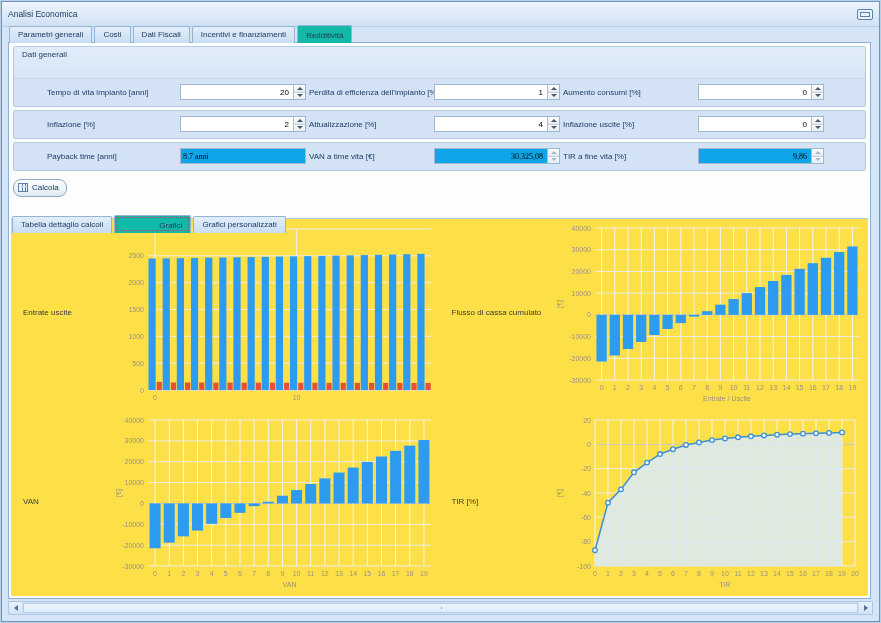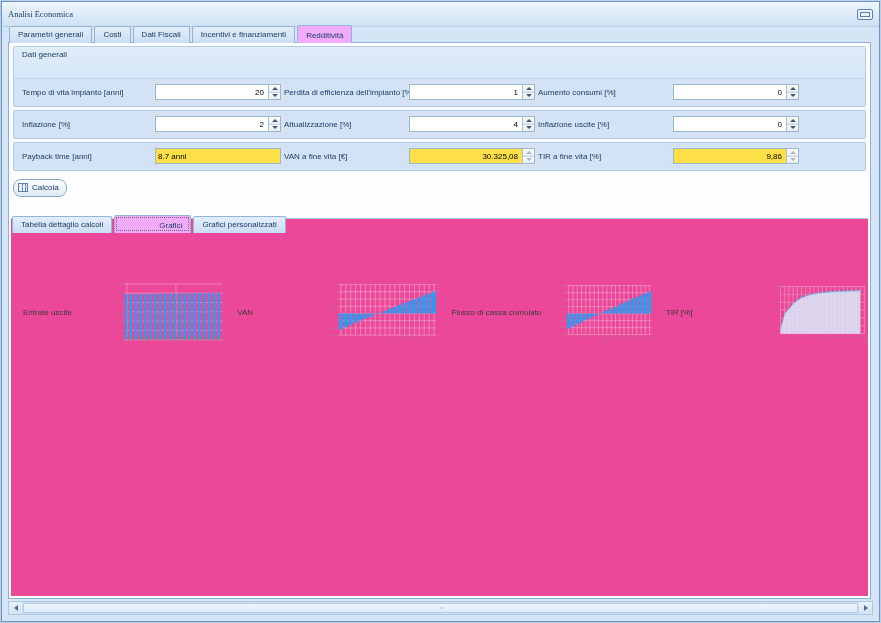--- a/index.html
+++ b/index.html
@@ -2,46 +2,46 @@
 <html><head>
 <meta charset="utf-8">
 <style>
   * { box-sizing: border-box; margin: 0; padding: 0; }
   html,body { width:881px; height:623px; font-family:"Liberation Sans", sans-serif; }
   body { background:#b8cfe8; }
   #window { position:relative; width:879px; height:621px; margin:1px auto; background:#d6e5f6;
             border:1px solid #7094c0; overflow:hidden; }
   .titlebar { position:absolute; top:0; left:0; right:0; height:20px;
               background:linear-gradient(#eef5fc,#cfe1f4); border-bottom:1px solid #b8cfe6;
-              display:flex; align-items:center; padding:12px 6px;font-family:Liberation Serif, serif; }
+              display:flex; align-items:center; padding:12px 6px; }
   .titlebar .wtitle { font-size:8.5px; color:#1d3c64; flex:1; }
   .dockicon { width:16px; height:11px; border:1px solid #5b7fae; border-radius:2px; background:#eaf2fb; position:relative; }
   .dockicon::after { content:""; position:absolute; left:2px; right:2px; bottom:2px; height:3px; border:1px solid #5b7fae; }
 
   .tabs { position:absolute; left:7px; display:flex; align-items:flex-end; z-index:3; }
   .tabs.main { top:23px; height:18px; }
   .tab { font-size:8px; color:#1d3c64; background:linear-gradient(#e3eefa,#c9ddf2);
          border:1px solid #93b4d6; border-bottom:none; padding:3px 8px 3px; margin-right:2px;
          border-radius:2px 2px 0 0; height:17px; line-height:9px; white-space:nowrap; cursor:default; }
-  .tab.active { background:#f0abfc; height:18px; padding-top:5px; position:relative; z-index:4; }
+  .tab.active { background:#14b8a6; height:18px; padding-top:5px; position:relative; z-index:4; }
   .tabs.sub .tab.active { outline:1px dotted #6a6a6a; outline-offset:-3px;padding-left:44px; }
 
   .content { position:absolute; top:40px; left:6px; width:863px; height:557px;
              background:#fdfdfe; border:1px solid #8fb0d4; display:flex; flex-direction:column; }
 
   .group { margin:3px 4px 0; background:#d3e3f5; border:1px solid #b3cce6; border-radius:2px; }
   .group-title { font-size:8px; color:#1d3c64; padding:3px 8px 19px; border-bottom:1px solid #c4d8ee;
                  background:linear-gradient(#e0ecf9,#d6e6f6); }
   .frow { display:flex; align-items:center; padding:5px 8px 6px; }
   .flabel { font-size:8px; color:#1d3c64; white-space:nowrap; overflow:hidden; }
-  .flabel.w1 { width:133px; } .flabel.w2 { width:125px; } .flabel.w3 { width:135px; }
+  .flabel.w1 { width:133px;margin-left:25px; } .flabel.w2 { width:125px; } .flabel.w3 { width:135px; }
   .field { display:flex; height:16px; width:126px; margin-right:3px; background:#fff;
            border:1px solid #9fb6ce; }
   .fval { flex:1; font-size:8px; color:#000; text-align:right; padding:3px 4px 0 2px; overflow:hidden; }
-  .field.ro { background:#fde047; }
+  .field.ro { background:#0ea5e9;font-family:Liberation Serif, serif; }
   .field.ro .fval.left { text-align:left; }
   .spin { width:12px; border-left:1px solid #a9c0d8; display:flex; flex-direction:column; }
   .spin .sb { flex:1; display:flex; align-items:center; justify-content:center;
               background:linear-gradient(#fdfdfd,#e4ebf4); }
   .spin .sb + .sb { border-top:1px solid #c3d2e2; }
   .spin .up::before { content:""; width:0; height:0; border-left:3px solid transparent;
               border-right:3px solid transparent; border-bottom:3px solid #4a5a6d; }
   .spin .dn::before { content:""; width:0; height:0; border-left:3px solid transparent;
               border-right:3px solid transparent; border-top:3px solid #4a5a6d; }
   .spin.dis .up::before { border-bottom-color:#aab8c8; }
@@ -51,21 +51,21 @@
   .calcola { display:inline-flex; align-items:center; gap:4px; font-family:inherit; font-size:8px; color:#1d3c64;
              background:linear-gradient(#fbfdfe,#dfe9f4); border:1px solid #8fa9c4; border-radius:8px;
              padding:3px 7px 3px 4px; height:18px; cursor:default; }
   .calc-icon { width:10px; height:9px; border:1px solid #5b7fae; background:
       linear-gradient(#cfe0f2,#cfe0f2) 0 2px / 10px 1px no-repeat,
       linear-gradient(#5b7fae,#5b7fae) 3px 0 / 1px 9px no-repeat,
       linear-gradient(#5b7fae,#5b7fae) 6px 0 / 1px 9px no-repeat, #eef5fb; }
 
   .tabs.sub { position:relative; left:3px; top:19px; height:17px; }
   .charts { flex:1; margin:4px 2px 2px; border-top:1px solid #b3cce6; display:grid;
-            grid-template-columns:1fr 1fr 1fr 1fr; grid-template-rows:1fr 1fr; background:#ec4899; min-height:0; }
+            grid-template-columns:1fr 1fr; grid-template-rows:1fr 1fr; background:#fde047; min-height:0; }
   .cell { display:flex; align-items:center; overflow:hidden; }
   .ctitle { font-size:8px; color:#3a3a3a; padding-left:12px; flex:0 0 101px; }
   .cell.c2 .ctitle { flex-basis:113px; }
   svg { display:block; }
   .tick { font-size:7px; fill:#9b9186; font-family:"Liberation Sans", sans-serif; }
   .axlbl { font-size:7px; fill:#9b9186; font-family:"Liberation Sans", sans-serif; }
 
   .hscroll { position:absolute; left:6px; right:6px; bottom:6px; height:14px;
              background:#cfe0f2; border:1px solid #aec7e2; display:flex; align-items:center; }
   .harrow { width:13px; height:100%; display:flex; align-items:center; justify-content:center;
@@ -157,21 +157,21 @@
         </span>
       </div>
     </div>
 
     <div class="group">
       <div class="frow">
         <span class="flabel w1">Payback time [anni]</span>
         <span class="field ro">
           <span class="fval left">8.7 anni</span>
         </span>
-        <span class="flabel w2">VAN a fine vita [€]</span>
+        <span class="flabel w2">VAN a time vita [€]</span>
         <span class="field ro">
           <span class="fval">30.325,08</span>
           <span class="spin dis">
               <span class="sb up"></span>
               <span class="sb dn"></span>
             </span>
         </span>
         <span class="flabel w3">TIR a fine vita [%]</span>
         <span class="field ro">
           <span class="fval">9,86</span>
@@ -252,20 +252,103 @@
             <rect x="262.9" y="33.81366666666666" width="7.2" height="135.18633333333332" fill="#2d9bf0"></rect>
             <rect x="271.09999999999997" y="161.916" width="5.2" height="7.084000000000003" fill="#e8503a"></rect>
             <rect x="277.05" y="33.54533333333333" width="7.2" height="135.45466666666667" fill="#2d9bf0"></rect>
             <rect x="285.25" y="161.916" width="5.2" height="7.084000000000003" fill="#e8503a"></rect>
             <rect x="291.20000000000005" y="33.223333333333336" width="7.2" height="135.77666666666667" fill="#2d9bf0"></rect>
             <rect x="299.40000000000003" y="161.96966666666668" width="5.2" height="7.030333333333317" fill="#e8503a"></rect>
             <rect x="305.35" y="32.84766666666667" width="7.2" height="136.15233333333333" fill="#2d9bf0"></rect>
             <rect x="313.55" y="161.96966666666668" width="5.2" height="7.030333333333317" fill="#e8503a"></rect>
             <text x="43.075" y="179" text-anchor="middle" class="tick">0</text>
             <text x="184.57500000000002" y="179" text-anchor="middle" class="tick">10</text>
+          </svg>
+      </div>
+      <div class="cell c2">
+        <div class="ctitle">Flusso di cassa cumulato</div>
+        <svg id="chart-1" width="314" height="186" viewBox="0 0 314 186">
+            <line x1="42" x2="306" y1="160" y2="160" stroke="#ececec" stroke-width="1"></line>
+            <text x="38" y="162.5" text-anchor="end" class="tick">-30000</text>
+            <line x1="42" x2="306" y1="138.28571428571428" y2="138.28571428571428" stroke="#ececec" stroke-width="1"></line>
+            <text x="38" y="140.78571428571428" text-anchor="end" class="tick">-20000</text>
+            <line x1="42" x2="306" y1="116.57142857142857" y2="116.57142857142857" stroke="#ececec" stroke-width="1"></line>
+            <text x="38" y="119.07142857142857" text-anchor="end" class="tick">-10000</text>
+            <line x1="42" x2="306" y1="94.85714285714285" y2="94.85714285714285" stroke="#c6c6c6" stroke-width="1"></line>
+            <text x="38" y="97.35714285714285" text-anchor="end" class="tick">0</text>
+            <line x1="42" x2="306" y1="73.14285714285714" y2="73.14285714285714" stroke="#ececec" stroke-width="1"></line>
+            <text x="38" y="75.64285714285714" text-anchor="end" class="tick">10000</text>
+            <line x1="42" x2="306" y1="51.42857142857142" y2="51.42857142857142" stroke="#ececec" stroke-width="1"></line>
+            <text x="38" y="53.92857142857142" text-anchor="end" class="tick">20000</text>
+            <line x1="42" x2="306" y1="29.71428571428571" y2="29.71428571428571" stroke="#ececec" stroke-width="1"></line>
+            <text x="38" y="32.21428571428571" text-anchor="end" class="tick">30000</text>
+            <line x1="42" x2="306" y1="8" y2="8" stroke="#ececec" stroke-width="1"></line>
+            <text x="38" y="10.5" text-anchor="end" class="tick">40000</text>
+            <line x1="48.6" x2="48.6" y1="8" y2="160" stroke="#f4f4f4"></line>
+            <line x1="61.8" x2="61.8" y1="8" y2="160" stroke="#f4f4f4"></line>
+            <line x1="75" x2="75" y1="8" y2="160" stroke="#f4f4f4"></line>
+            <line x1="88.19999999999999" x2="88.19999999999999" y1="8" y2="160" stroke="#f4f4f4"></line>
+            <line x1="101.4" x2="101.4" y1="8" y2="160" stroke="#f4f4f4"></line>
+            <line x1="114.6" x2="114.6" y1="8" y2="160" stroke="#f4f4f4"></line>
+            <line x1="127.8" x2="127.8" y1="8" y2="160" stroke="#f4f4f4"></line>
+            <line x1="141" x2="141" y1="8" y2="160" stroke="#f4f4f4"></line>
+            <line x1="154.2" x2="154.2" y1="8" y2="160" stroke="#f4f4f4"></line>
+            <line x1="167.39999999999998" x2="167.39999999999998" y1="8" y2="160" stroke="#f4f4f4"></line>
+            <line x1="180.6" x2="180.6" y1="8" y2="160" stroke="#f4f4f4"></line>
+            <line x1="193.79999999999998" x2="193.79999999999998" y1="8" y2="160" stroke="#f4f4f4"></line>
+            <line x1="207" x2="207" y1="8" y2="160" stroke="#f4f4f4"></line>
+            <line x1="220.2" x2="220.2" y1="8" y2="160" stroke="#f4f4f4"></line>
+            <line x1="233.39999999999998" x2="233.39999999999998" y1="8" y2="160" stroke="#f4f4f4"></line>
+            <line x1="246.6" x2="246.6" y1="8" y2="160" stroke="#f4f4f4"></line>
+            <line x1="259.79999999999995" x2="259.79999999999995" y1="8" y2="160" stroke="#f4f4f4"></line>
+            <line x1="273" x2="273" y1="8" y2="160" stroke="#f4f4f4"></line>
+            <line x1="286.2" x2="286.2" y1="8" y2="160" stroke="#f4f4f4"></line>
+            <line x1="299.4" x2="299.4" y1="8" y2="160" stroke="#f4f4f4"></line>
+            <rect x="43.452" y="94.85714285714285" width="10.296" height="46.6857142857143" fill="#2d9bf0"></rect>
+            <text x="48.6" y="170" text-anchor="middle" class="tick">0</text>
+            <rect x="56.652" y="94.85714285714285" width="10.296" height="40.605714285714285" fill="#2d9bf0"></rect>
+            <text x="61.8" y="170" text-anchor="middle" class="tick">1</text>
+            <rect x="69.852" y="94.85714285714285" width="10.296" height="34.09142857142858" fill="#2d9bf0"></rect>
+            <text x="75" y="170" text-anchor="middle" class="tick">2</text>
+            <rect x="83.05199999999999" y="94.85714285714285" width="10.296" height="27.142857142857153" fill="#2d9bf0"></rect>
+            <text x="88.19999999999999" y="170" text-anchor="middle" class="tick">3</text>
+            <rect x="96.25200000000001" y="94.85714285714285" width="10.296" height="20.194285714285726" fill="#2d9bf0"></rect>
+            <text x="101.4" y="170" text-anchor="middle" class="tick">4</text>
+            <rect x="109.452" y="94.85714285714285" width="10.296" height="14.114285714285714" fill="#2d9bf0"></rect>
+            <text x="114.6" y="170" text-anchor="middle" class="tick">5</text>
+            <rect x="122.652" y="94.85714285714285" width="10.296" height="8.251428571428576" fill="#2d9bf0"></rect>
+            <text x="127.8" y="170" text-anchor="middle" class="tick">6</text>
+            <rect x="135.852" y="94.85714285714285" width="10.296" height="1.7371428571428709" fill="#2d9bf0"></rect>
+            <text x="141" y="170" text-anchor="middle" class="tick">7</text>
+            <rect x="149.052" y="91.16571428571429" width="10.296" height="3.6914285714285597" fill="#2d9bf0"></rect>
+            <text x="154.2" y="170" text-anchor="middle" class="tick">8</text>
+            <rect x="162.25199999999998" y="84.65142857142858" width="10.296" height="10.205714285714265" fill="#2d9bf0"></rect>
+            <text x="167.39999999999998" y="170" text-anchor="middle" class="tick">9</text>
+            <rect x="175.452" y="79.00571428571429" width="10.296" height="15.851428571428556" fill="#2d9bf0"></rect>
+            <text x="180.6" y="170" text-anchor="middle" class="tick">10</text>
+            <rect x="188.652" y="73.14285714285714" width="10.296" height="21.714285714285708" fill="#2d9bf0"></rect>
+            <text x="193.79999999999998" y="170" text-anchor="middle" class="tick">11</text>
+            <rect x="201.852" y="67.06285714285714" width="10.296" height="27.794285714285706" fill="#2d9bf0"></rect>
+            <text x="207" y="170" text-anchor="middle" class="tick">12</text>
+            <rect x="215.052" y="60.98285714285714" width="10.296" height="33.874285714285705" fill="#2d9bf0"></rect>
+            <text x="220.2" y="170" text-anchor="middle" class="tick">13</text>
+            <rect x="228.25199999999998" y="54.90285714285714" width="10.296" height="39.95428571428571" fill="#2d9bf0"></rect>
+            <text x="233.39999999999998" y="170" text-anchor="middle" class="tick">14</text>
+            <rect x="241.452" y="48.822857142857146" width="10.296" height="46.0342857142857" fill="#2d9bf0"></rect>
+            <text x="246.6" y="170" text-anchor="middle" class="tick">15</text>
+            <rect x="254.65199999999996" y="43.177142857142854" width="10.296" height="51.67999999999999" fill="#2d9bf0"></rect>
+            <text x="259.79999999999995" y="170" text-anchor="middle" class="tick">16</text>
+            <rect x="267.852" y="37.748571428571424" width="10.296" height="57.10857142857142" fill="#2d9bf0"></rect>
+            <text x="273" y="170" text-anchor="middle" class="tick">17</text>
+            <rect x="281.05199999999996" y="32.10285714285714" width="10.296" height="62.75428571428571" fill="#2d9bf0"></rect>
+            <text x="286.2" y="170" text-anchor="middle" class="tick">18</text>
+            <rect x="294.25199999999995" y="26.457142857142856" width="10.296" height="68.39999999999999" fill="#2d9bf0"></rect>
+            <text x="299.4" y="170" text-anchor="middle" class="tick">19</text>
+            <text x="174" y="181" text-anchor="middle" class="axlbl">Entrate / Uscite</text>
+            <text x="9" y="84" text-anchor="middle" class="axlbl" transform="rotate(-90 9 84)">[€]</text>
           </svg>
       </div>
       <div class="cell c1">
         <div class="ctitle">VAN</div>
         <svg id="chart-2" width="327" height="180" viewBox="0 0 327 180">
             <line x1="36" x2="319" y1="154" y2="154" stroke="#ececec" stroke-width="1"></line>
             <text x="32" y="156.5" text-anchor="end" class="tick">-30000</text>
             <line x1="36" x2="319" y1="133.14285714285714" y2="133.14285714285714" stroke="#ececec" stroke-width="1"></line>
             <text x="32" y="135.64285714285714" text-anchor="end" class="tick">-20000</text>
             <line x1="36" x2="319" y1="112.28571428571429" y2="112.28571428571429" stroke="#ececec" stroke-width="1"></line>
@@ -335,103 +418,20 @@
             <rect x="263.9565" y="44.5" width="11.037" height="46.92857142857143" fill="#2d9bf0"></rect>
             <text x="269.475" y="164" text-anchor="middle" class="tick">16</text>
             <rect x="278.1065" y="38.86857142857143" width="11.037" height="52.56" fill="#2d9bf0"></rect>
             <text x="283.625" y="164" text-anchor="middle" class="tick">17</text>
             <rect x="292.2565" y="33.65428571428571" width="11.037" height="57.77428571428572" fill="#2d9bf0"></rect>
             <text x="297.77500000000003" y="164" text-anchor="middle" class="tick">18</text>
             <rect x="306.4065" y="28.022857142857145" width="11.037" height="63.40571428571428" fill="#2d9bf0"></rect>
             <text x="311.925" y="164" text-anchor="middle" class="tick">19</text>
             <text x="177.5" y="175" text-anchor="middle" class="axlbl">VAN</text>
             <text x="9" y="81" text-anchor="middle" class="axlbl" transform="rotate(-90 9 81)">[€]</text>
-          </svg>
-      </div>
-      <div class="cell c2">
-        <div class="ctitle">Flusso di cassa cumulato</div>
-        <svg id="chart-1" width="314" height="186" viewBox="0 0 314 186">
-            <line x1="42" x2="306" y1="160" y2="160" stroke="#ececec" stroke-width="1"></line>
-            <text x="38" y="162.5" text-anchor="end" class="tick">-30000</text>
-            <line x1="42" x2="306" y1="138.28571428571428" y2="138.28571428571428" stroke="#ececec" stroke-width="1"></line>
-            <text x="38" y="140.78571428571428" text-anchor="end" class="tick">-20000</text>
-            <line x1="42" x2="306" y1="116.57142857142857" y2="116.57142857142857" stroke="#ececec" stroke-width="1"></line>
-            <text x="38" y="119.07142857142857" text-anchor="end" class="tick">-10000</text>
-            <line x1="42" x2="306" y1="94.85714285714285" y2="94.85714285714285" stroke="#c6c6c6" stroke-width="1"></line>
-            <text x="38" y="97.35714285714285" text-anchor="end" class="tick">0</text>
-            <line x1="42" x2="306" y1="73.14285714285714" y2="73.14285714285714" stroke="#ececec" stroke-width="1"></line>
-            <text x="38" y="75.64285714285714" text-anchor="end" class="tick">10000</text>
-            <line x1="42" x2="306" y1="51.42857142857142" y2="51.42857142857142" stroke="#ececec" stroke-width="1"></line>
-            <text x="38" y="53.92857142857142" text-anchor="end" class="tick">20000</text>
-            <line x1="42" x2="306" y1="29.71428571428571" y2="29.71428571428571" stroke="#ececec" stroke-width="1"></line>
-            <text x="38" y="32.21428571428571" text-anchor="end" class="tick">30000</text>
-            <line x1="42" x2="306" y1="8" y2="8" stroke="#ececec" stroke-width="1"></line>
-            <text x="38" y="10.5" text-anchor="end" class="tick">40000</text>
-            <line x1="48.6" x2="48.6" y1="8" y2="160" stroke="#f4f4f4"></line>
-            <line x1="61.8" x2="61.8" y1="8" y2="160" stroke="#f4f4f4"></line>
-            <line x1="75" x2="75" y1="8" y2="160" stroke="#f4f4f4"></line>
-            <line x1="88.19999999999999" x2="88.19999999999999" y1="8" y2="160" stroke="#f4f4f4"></line>
-            <line x1="101.4" x2="101.4" y1="8" y2="160" stroke="#f4f4f4"></line>
-            <line x1="114.6" x2="114.6" y1="8" y2="160" stroke="#f4f4f4"></line>
-            <line x1="127.8" x2="127.8" y1="8" y2="160" stroke="#f4f4f4"></line>
-            <line x1="141" x2="141" y1="8" y2="160" stroke="#f4f4f4"></line>
-            <line x1="154.2" x2="154.2" y1="8" y2="160" stroke="#f4f4f4"></line>
-            <line x1="167.39999999999998" x2="167.39999999999998" y1="8" y2="160" stroke="#f4f4f4"></line>
-            <line x1="180.6" x2="180.6" y1="8" y2="160" stroke="#f4f4f4"></line>
-            <line x1="193.79999999999998" x2="193.79999999999998" y1="8" y2="160" stroke="#f4f4f4"></line>
-            <line x1="207" x2="207" y1="8" y2="160" stroke="#f4f4f4"></line>
-            <line x1="220.2" x2="220.2" y1="8" y2="160" stroke="#f4f4f4"></line>
-            <line x1="233.39999999999998" x2="233.39999999999998" y1="8" y2="160" stroke="#f4f4f4"></line>
-            <line x1="246.6" x2="246.6" y1="8" y2="160" stroke="#f4f4f4"></line>
-            <line x1="259.79999999999995" x2="259.79999999999995" y1="8" y2="160" stroke="#f4f4f4"></line>
-            <line x1="273" x2="273" y1="8" y2="160" stroke="#f4f4f4"></line>
-            <line x1="286.2" x2="286.2" y1="8" y2="160" stroke="#f4f4f4"></line>
-            <line x1="299.4" x2="299.4" y1="8" y2="160" stroke="#f4f4f4"></line>
-            <rect x="43.452" y="94.85714285714285" width="10.296" height="46.6857142857143" fill="#2d9bf0"></rect>
-            <text x="48.6" y="170" text-anchor="middle" class="tick">0</text>
-            <rect x="56.652" y="94.85714285714285" width="10.296" height="40.605714285714285" fill="#2d9bf0"></rect>
-            <text x="61.8" y="170" text-anchor="middle" class="tick">1</text>
-            <rect x="69.852" y="94.85714285714285" width="10.296" height="34.09142857142858" fill="#2d9bf0"></rect>
-            <text x="75" y="170" text-anchor="middle" class="tick">2</text>
-            <rect x="83.05199999999999" y="94.85714285714285" width="10.296" height="27.142857142857153" fill="#2d9bf0"></rect>
-            <text x="88.19999999999999" y="170" text-anchor="middle" class="tick">3</text>
-            <rect x="96.25200000000001" y="94.85714285714285" width="10.296" height="20.194285714285726" fill="#2d9bf0"></rect>
-            <text x="101.4" y="170" text-anchor="middle" class="tick">4</text>
-            <rect x="109.452" y="94.85714285714285" width="10.296" height="14.114285714285714" fill="#2d9bf0"></rect>
-            <text x="114.6" y="170" text-anchor="middle" class="tick">5</text>
-            <rect x="122.652" y="94.85714285714285" width="10.296" height="8.251428571428576" fill="#2d9bf0"></rect>
-            <text x="127.8" y="170" text-anchor="middle" class="tick">6</text>
-            <rect x="135.852" y="94.85714285714285" width="10.296" height="1.7371428571428709" fill="#2d9bf0"></rect>
-            <text x="141" y="170" text-anchor="middle" class="tick">7</text>
-            <rect x="149.052" y="91.16571428571429" width="10.296" height="3.6914285714285597" fill="#2d9bf0"></rect>
-            <text x="154.2" y="170" text-anchor="middle" class="tick">8</text>
-            <rect x="162.25199999999998" y="84.65142857142858" width="10.296" height="10.205714285714265" fill="#2d9bf0"></rect>
-            <text x="167.39999999999998" y="170" text-anchor="middle" class="tick">9</text>
-            <rect x="175.452" y="79.00571428571429" width="10.296" height="15.851428571428556" fill="#2d9bf0"></rect>
-            <text x="180.6" y="170" text-anchor="middle" class="tick">10</text>
-            <rect x="188.652" y="73.14285714285714" width="10.296" height="21.714285714285708" fill="#2d9bf0"></rect>
-            <text x="193.79999999999998" y="170" text-anchor="middle" class="tick">11</text>
-            <rect x="201.852" y="67.06285714285714" width="10.296" height="27.794285714285706" fill="#2d9bf0"></rect>
-            <text x="207" y="170" text-anchor="middle" class="tick">12</text>
-            <rect x="215.052" y="60.98285714285714" width="10.296" height="33.874285714285705" fill="#2d9bf0"></rect>
-            <text x="220.2" y="170" text-anchor="middle" class="tick">13</text>
-            <rect x="228.25199999999998" y="54.90285714285714" width="10.296" height="39.95428571428571" fill="#2d9bf0"></rect>
-            <text x="233.39999999999998" y="170" text-anchor="middle" class="tick">14</text>
-            <rect x="241.452" y="48.822857142857146" width="10.296" height="46.0342857142857" fill="#2d9bf0"></rect>
-            <text x="246.6" y="170" text-anchor="middle" class="tick">15</text>
-            <rect x="254.65199999999996" y="43.177142857142854" width="10.296" height="51.67999999999999" fill="#2d9bf0"></rect>
-            <text x="259.79999999999995" y="170" text-anchor="middle" class="tick">16</text>
-            <rect x="267.852" y="37.748571428571424" width="10.296" height="57.10857142857142" fill="#2d9bf0"></rect>
-            <text x="273" y="170" text-anchor="middle" class="tick">17</text>
-            <rect x="281.05199999999996" y="32.10285714285714" width="10.296" height="62.75428571428571" fill="#2d9bf0"></rect>
-            <text x="286.2" y="170" text-anchor="middle" class="tick">18</text>
-            <rect x="294.25199999999995" y="26.457142857142856" width="10.296" height="68.39999999999999" fill="#2d9bf0"></rect>
-            <text x="299.4" y="170" text-anchor="middle" class="tick">19</text>
-            <text x="174" y="181" text-anchor="middle" class="axlbl">Entrate / Uscite</text>
-            <text x="9" y="84" text-anchor="middle" class="axlbl" transform="rotate(-90 9 84)">[€]</text>
           </svg>
       </div>
       <div class="cell c2">
         <div class="ctitle">TIR [%]</div>
         <svg id="chart-3" width="314" height="180" viewBox="0 0 314 180">
             <line x1="42" x2="302" y1="154" y2="154" stroke="#ececec" stroke-width="1"></line>
             <text x="38" y="156.5" text-anchor="end" class="tick">-100</text>
             <line x1="42" x2="302" y1="129.66666666666669" y2="129.66666666666669" stroke="#ececec" stroke-width="1"></line>
             <text x="38" y="132.16666666666669" text-anchor="end" class="tick">-80</text>
             <line x1="42" x2="302" y1="105.33333333333333" y2="105.33333333333333" stroke="#ececec" stroke-width="1"></line>

